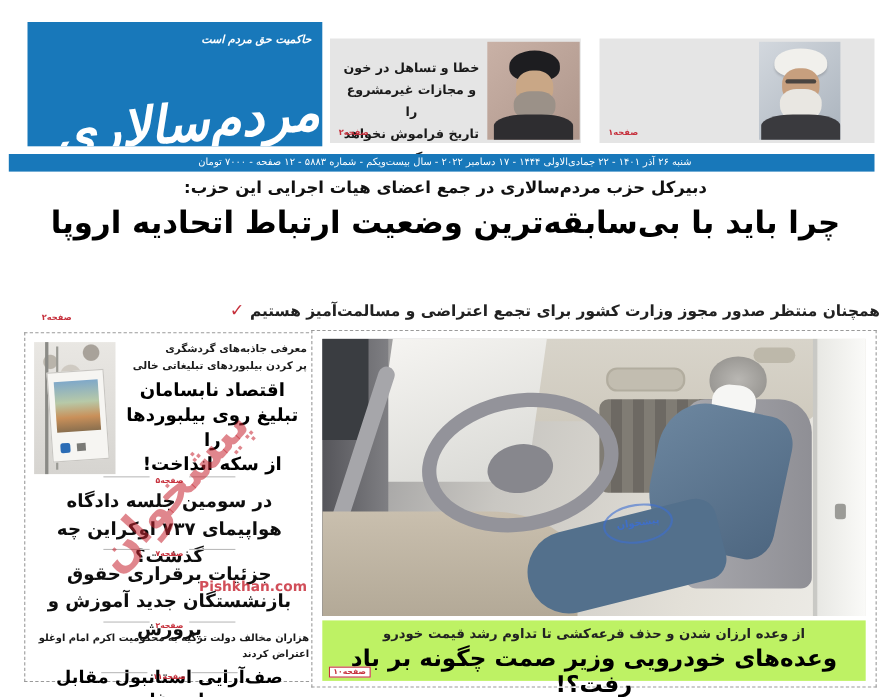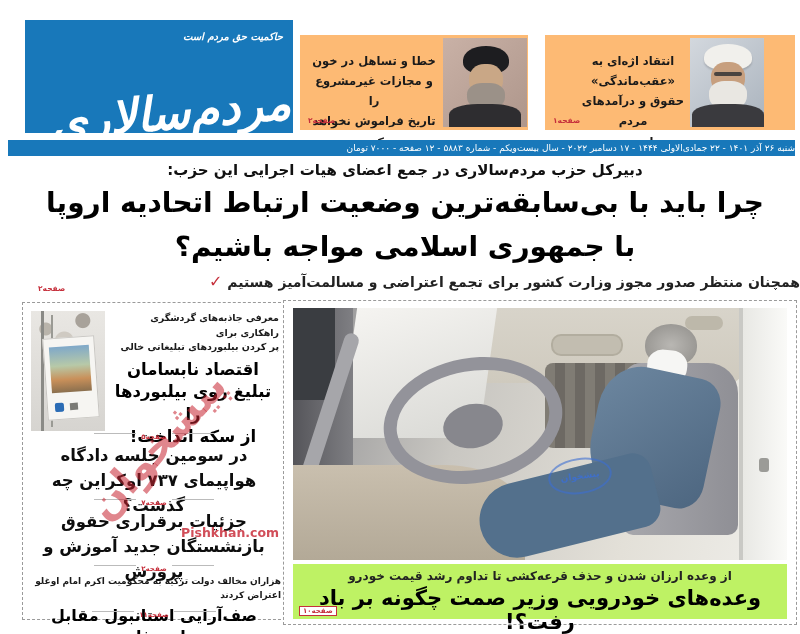--- a/index.html
+++ b/index.html
@@ -8,33 +8,33 @@
   #page { position:relative; width:800px; height:634px; background:#fff; direction:rtl; }
   .abs { position:absolute;padding-left:10px; }
 
   
   .masthead { left:25px; top:20px; width:268px; height:113px; background:#1878ba; overflow:hidden; }
   .tagline { position:absolute; top:11px; right:10px; color:#fff; font-size:10px; font-style:italic; font-weight:bold; }
   .logo { position:absolute; bottom:-6px; right:2px; color:#fff; font-size:47px; font-weight:900;
           font-style:italic; line-height:1.1; transform:rotate(-5deg); white-space:nowrap; }
 
   
-  .earbox { background:#fdba74; height:95px; top:35px; }
+  .earbox { background:#e5e5e5; height:95px; top:35px; }
   .earbox .txt { position:absolute; top:16px; font-size:11.5px; font-weight:bold; color:#1a1a1a;
                  text-align:center; line-height:1.75; }
   .pageref { position:absolute; left:8px; bottom:5px; font-size:7.5px; color:#c6303c; font-weight:bold; }
 
   .photo { position:absolute; overflow:hidden; }
   .pa { background:linear-gradient(135deg,#c9b1a6,#ae968b); }
   .pb { background:linear-gradient(135deg,#d3d8de,#aab3bd); }
   .shape { position:absolute; }
 
   
   .datebar { left:8px; top:140px; width:787px; height:16px; background:#1878ba; color:#fff;
-             font-size:9px; line-height:16px; direction:rtl; text-align:right; padding-left:6px;
+             font-size:9px; line-height:16px; direction:rtl; text-align:center; padding-left:6px;
              white-space:nowrap; overflow:hidden; }
 
   
   .lead-kicker { left:0; top:161px; width:800px; text-align:center; font-size:15px; font-weight:800; color:#111; }
   .lead-h1 { left:0; width:800px; text-align:center; font-size:28px; font-weight:900; color:#000;
              letter-spacing:-0.5px; }
   .lead-sub { left:0; top:272px; width:800px; text-align:right; font-size:14px; font-weight:bold; color:#222; }
   .check { color:#c6303c; font-weight:900; font-size:16px; }
   .lead-page { left:28px; top:284px; font-size:7.5px; color:#c6303c; font-weight:bold; }
 
@@ -98,61 +98,54 @@
     <div class="photo pa" style="right:1px; top:3px; width:84px; height:89px;">
       <div class="shape" style="left:20px; top:8px; width:46px; height:28px; background:#1d1d20; border-radius:50% 50% 40% 40%;"></div>
       <div class="shape" style="left:26px; top:26px; width:34px; height:32px; background:#c9a786; border-radius:45%;"></div>
       <div class="shape" style="left:24px; top:45px; width:38px; height:28px; background:#9b9188; border-radius:40% 40% 50% 50%;"></div>
       <div class="shape" style="left:6px; top:66px; width:72px; height:26px; background:#2e2d30; border-radius:40% 40% 0 0;"></div>
     </div>
     <div class="pageref">صفحه۲</div>
   </div>
 
   <div class="abs earbox" style="left:545px; width:250px;">
-    <div class="txt" style="left:24px; width:128px;">
-      <div>انتقاد اژه‌ای به «عقب‌ماندگی»</div>
-      <div>حقوق و درآمدهای مردم</div>
-      <div>از تورم</div>
-    </div>
     <div class="photo pb" style="right:31px; top:3px; width:74px; height:89px;">
       <div class="shape" style="left:14px; top:6px; width:48px; height:26px; background:#f1f0ec; border-radius:50% 50% 40% 40%; box-shadow:0 2px 2px rgba(0,0,0,.15);"></div>
       <div class="shape" style="left:21px; top:24px; width:34px; height:32px; background:#c79f7e; border-radius:45%;"></div>
       <div class="shape" style="left:24px; top:34px; width:28px; height:4px; background:#4a4440; border-radius:2px;"></div>
       <div class="shape" style="left:19px; top:43px; width:38px; height:30px; background:#e9e7e2; border-radius:40% 40% 50% 50%;"></div>
       <div class="shape" style="left:2px; top:66px; width:72px; height:26px; background:#3a3a3e; border-radius:40% 40% 0 0;"></div>
     </div>
     <div class="pageref">صفحه۱</div>
   </div>
 
   <div class="abs datebar">شنبه ۲۶ آذر ۱۴۰۱ - ۲۲ جمادی‌الاولی ۱۴۴۴ - ۱۷ دسامبر ۲۰۲۲ - سال بیست‌ویکم - شماره ۵۸۸۳ - ۱۲ صفحه - ۷۰۰۰ تومان</div>
 
   <div class="abs lead-kicker">دبیرکل حزب مردم‌سالاری در جمع اعضای هیات اجرایی این حزب:</div>
   <div class="abs lead-h1" style="top:186px;">چرا باید با بی‌سابقه‌ترین وضعیت ارتباط اتحادیه اروپا</div>
-  <div class="abs lead-h1" style="top:230px;">با جمهوری اسلامی مواجه باشیم؟</div>
   <div class="abs lead-sub">
     <span>همچنان منتظر صدور مجوز وزارت کشور برای تجمع اعتراضی و مسالمت‌آمیز هستیم</span>
     <span class="check">✓</span>
   </div>
   <div class="abs lead-page">صفحه۲</div>
 
   <div class="abs leftbox">
 
     <div class="story1">
       <div class="bill">
         <div class="shape" style="left:10px; top:0; width:3px; height:120px; background:#8a8a86;"></div>
         <div class="shape" style="left:20px; top:4px; width:2px; height:112px; background:#9a9a94;"></div>
         <div class="shape" style="left:14px; top:26px; width:52px; height:82px; background:#f6f5f2; border:1px solid #c8c6c2; transform:rotate(-4deg);">
           <div class="shape" style="left:5px; top:8px; width:40px; height:46px; background:linear-gradient(180deg,#7fa8c9 0%,#b7c9a8 42%,#c9905a 72%,#8a6f4e 100%);"></div>
           <div class="shape" style="left:7px; bottom:7px; width:9px; height:9px; background:#2b6cb5; border-radius:2px;"></div>
           <div class="shape" style="left:22px; bottom:8px; width:8px; height:7px; background:#7a7a76;"></div>
         </div>
       </div>
       <div style="position:absolute; right:2px; top:2px; width:172px;">
         <div class="kicker-sm">معرفی جاذبه‌های گردشگری</div>
-        <div class="kicker-sm">راهکاری برای</div>
         <div class="kicker-sm">پر کردن بیلبوردهای تبلیغاتی خالی</div>
         <div class="hl-big" style="margin-top:4px;">اقتصاد نابسامان</div>
         <div class="hl-big">تبلیغ روی بیلبوردها را</div>
         <div class="hl-big">از سکه انداخت!</div>
       </div>
     </div>
 
     <div class="sep" style="top:130px;">
       <span class="ln"></span>
         <span class="pg">صفحه۵</span>

